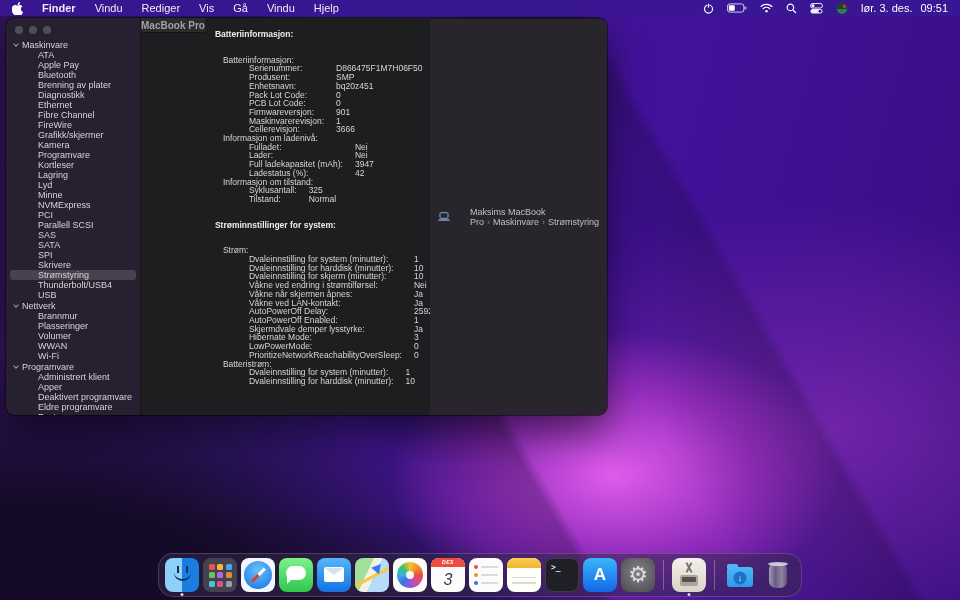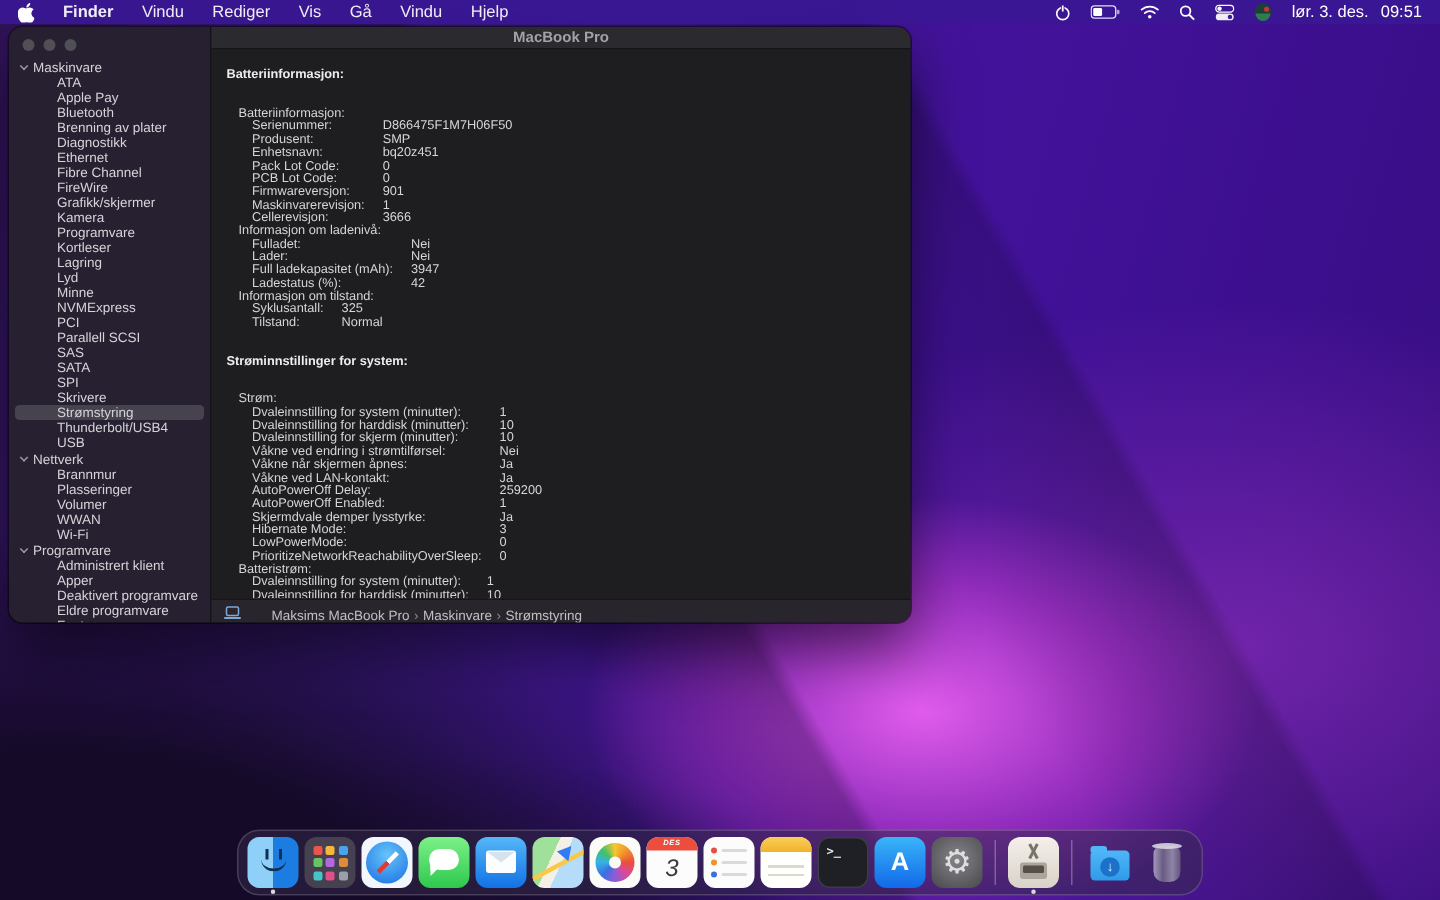--- a/index.html
+++ b/index.html
@@ -40,34 +40,34 @@
   .sidebar{width:135px;flex:0 0 135px;background:#272030;border-right:1px solid #141217;
     padding-top:21px;font-size:9px;color:#d5d3d9;overflow:hidden;}
   .tree-section{display:flex;align-items:center;height:10px;padding-left:8px;gap:4px;margin-top:1px;}
   .chev{width:4px;height:4px;border-right:1.3px solid #9d9aa4;border-bottom:1.3px solid #9d9aa4;
     transform:rotate(45deg);margin-top:-2px;flex:0 0 auto;}
   .tree-item{height:10px;line-height:10px;padding-left:28px;margin:0 4px;border-radius:3px;
     white-space:nowrap;overflow:hidden;}
   .tree-item.selected{background:#46424e;}
 
   
-  .win-right{flex:1;display:flex;flex-direction:column;min-width:0;}
+  .win-right{flex:1;display:flex;flex-direction:row;min-width:0;}
   .titlebar{height:15px;background:#2b2a2e;border-bottom:1px solid #151418;display:flex;
     align-items:center;justify-content:center;flex:0 0 auto;}
   .titlebar-text{font-size:10px;font-weight:700;color:#a3a1a7;}
   .content{flex:1;overflow:hidden;padding:12px 10px 0 10px;color:#d6d6d8;font-size:8.5px;line-height:8.7px;}
   .c-title{font-weight:700;color:#ededef;margin:17px 0 17px 0;}
   .c-title:first-child{margin-top:0;}
   .g-label{padding-left:8px;}
-  .kv{display:table;margin-left:17px;border-collapse:collapse;}
+  .kv{display:table;margin-left:34px;border-collapse:collapse;}
   .kv-row{display:table-row;}
   .kv-k{display:table-cell;padding-right:12px;white-space:nowrap;}
   .kv-v{display:table-cell;white-space:nowrap;}
   .statusbar{flex:0 0 16px;background:#28262c;border-top:1px solid #161519;display:flex;
-    align-items:flex-end;gap:20px;padding:0 8px;font-size:9px;color:#c0bfc5;}
+    align-items:center;gap:20px;padding:0 8px;font-size:9px;color:#c0bfc5;}
   .crumb-sep{color:#8b8a91;margin:0 3px;}
 
   
   .dock{position:absolute;left:50%;transform:translateX(-50%);bottom:3px;height:44px;z-index:30;
     display:flex;align-items:center;gap:4px;padding:0 6px;
     background:rgba(52,42,72,.52);border:1px solid rgba(255,255,255,.16);border-radius:15px;}
   .dock-item{position:relative;width:34px;height:34px;flex:0 0 auto;}
   .dock-icon{position:absolute;inset:0;border-radius:8px;overflow:hidden;}
   .run-dot{position:absolute;bottom:-4px;left:50%;transform:translateX(-50%);width:3px;height:3px;
     border-radius:50%;background:#d8d8e0;}

